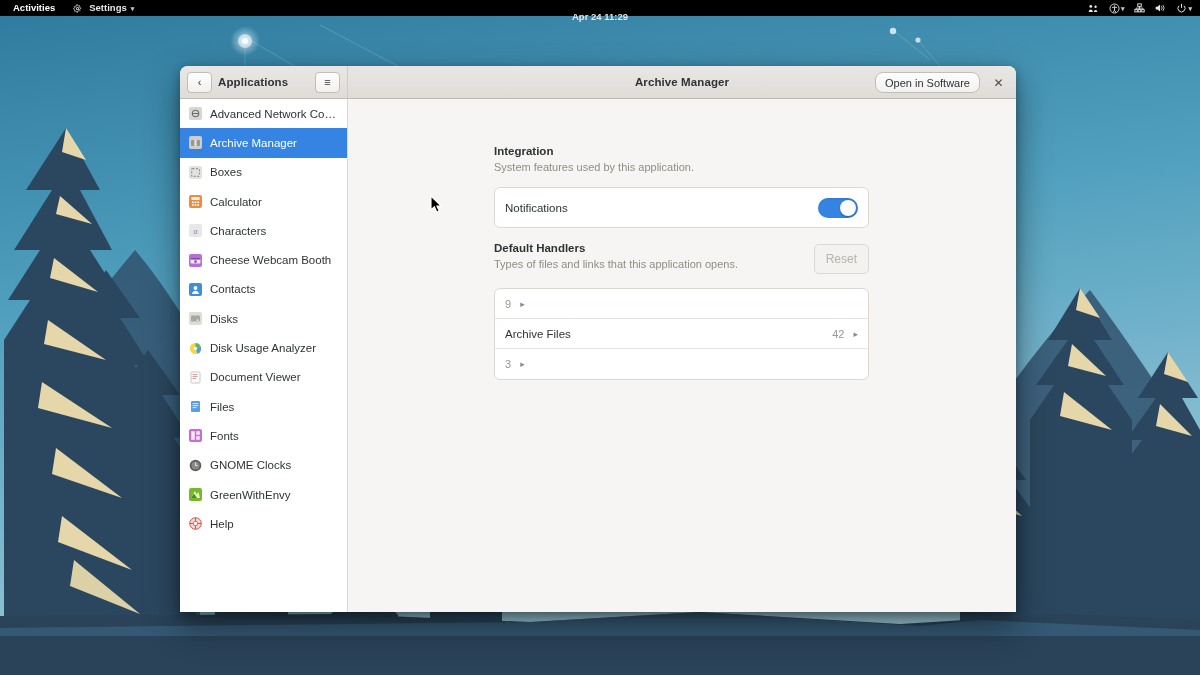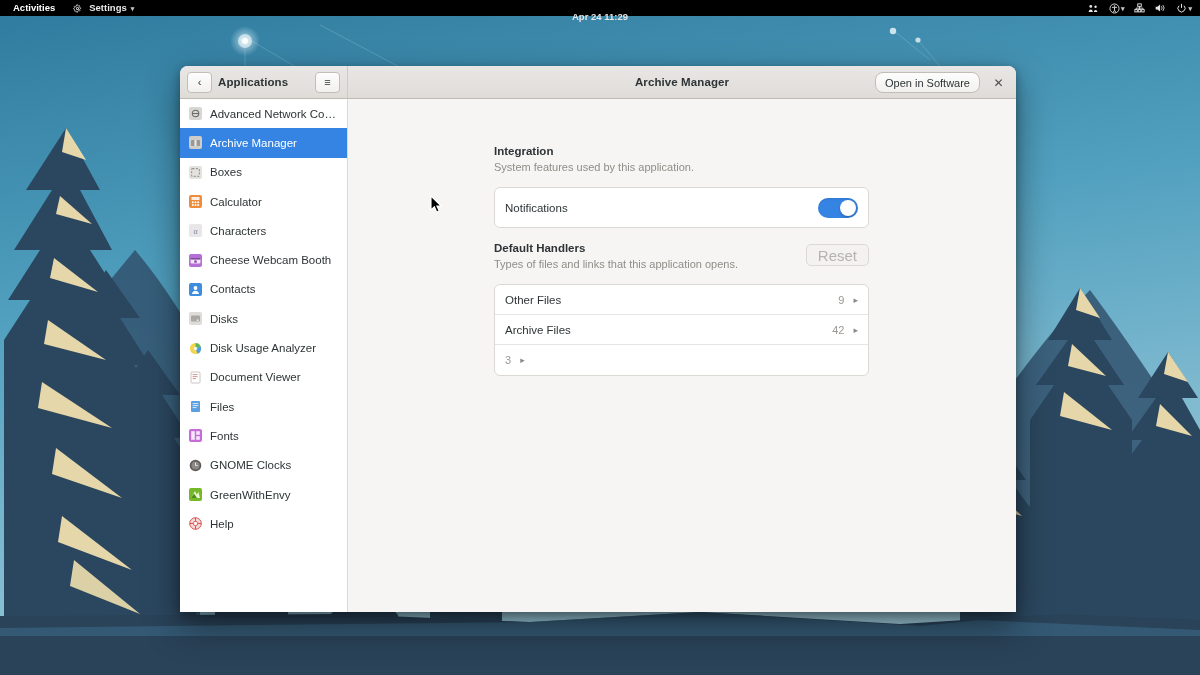--- a/index.html
+++ b/index.html
@@ -117,23 +117,23 @@
   .app-ico svg { display:block; }
 
   
   #content { flex:1; background:#f6f5f4; padding:46px 0 0 0; position:relative; overflow:hidden; }
   .sect { width:375px; margin:0 0 0 146px; }
   .sect-head { display:flex; align-items:flex-start; }
   .sect-titles { flex:1; }
   .sect h3 { font-size:11.5px; font-weight:bold; color:#2e3436; margin-bottom:4px; }
   .sect p { font-size:11px; color:#8e8e88; }
   .reset-btn {
-    height:22px; padding:0 11px; margin-top:2px;
+    height:30px; padding:0 11px; margin-top:2px;
     border:1px solid #dcd8d4; border-radius:5px;
-    background:#f3f2f0; color:#b6b3ae; font-size:15px;
+    background:#f3f2f0; color:#b6b3ae; font-size:12px;
     display:flex; align-items:center; justify-content:center; cursor:default;
   }
   .card {
     margin-top:14px;
     background:#fff; border:1px solid #dcd8d4; border-radius:6px; overflow:hidden;
   }
   .crow {
     height:30px; display:flex; align-items:center;
     padding:0 10px; font-size:11.5px; color:#2e3436;
     border-bottom:1px solid #e7e4e1; cursor:default;
@@ -543,21 +543,20 @@
         <div class="sect-head">
           <div class="sect-titles">
             <h3>Default Handlers</h3>
             <p>Types of files and links that this application opens.</p>
           </div>
           <div class="reset-btn">Reset</div>
         </div>
         <div class="card">
 
           <div class="crow">
-            <span class="cgrow">Other Files</span>
             <span class="cnum">9</span>
             <span class="arrow">▸</span>
           </div>
 
           <div class="crow">
             <span class="cgrow">Archive Files</span>
             <span class="cnum">42</span>
             <span class="arrow">▸</span>
           </div>
 

